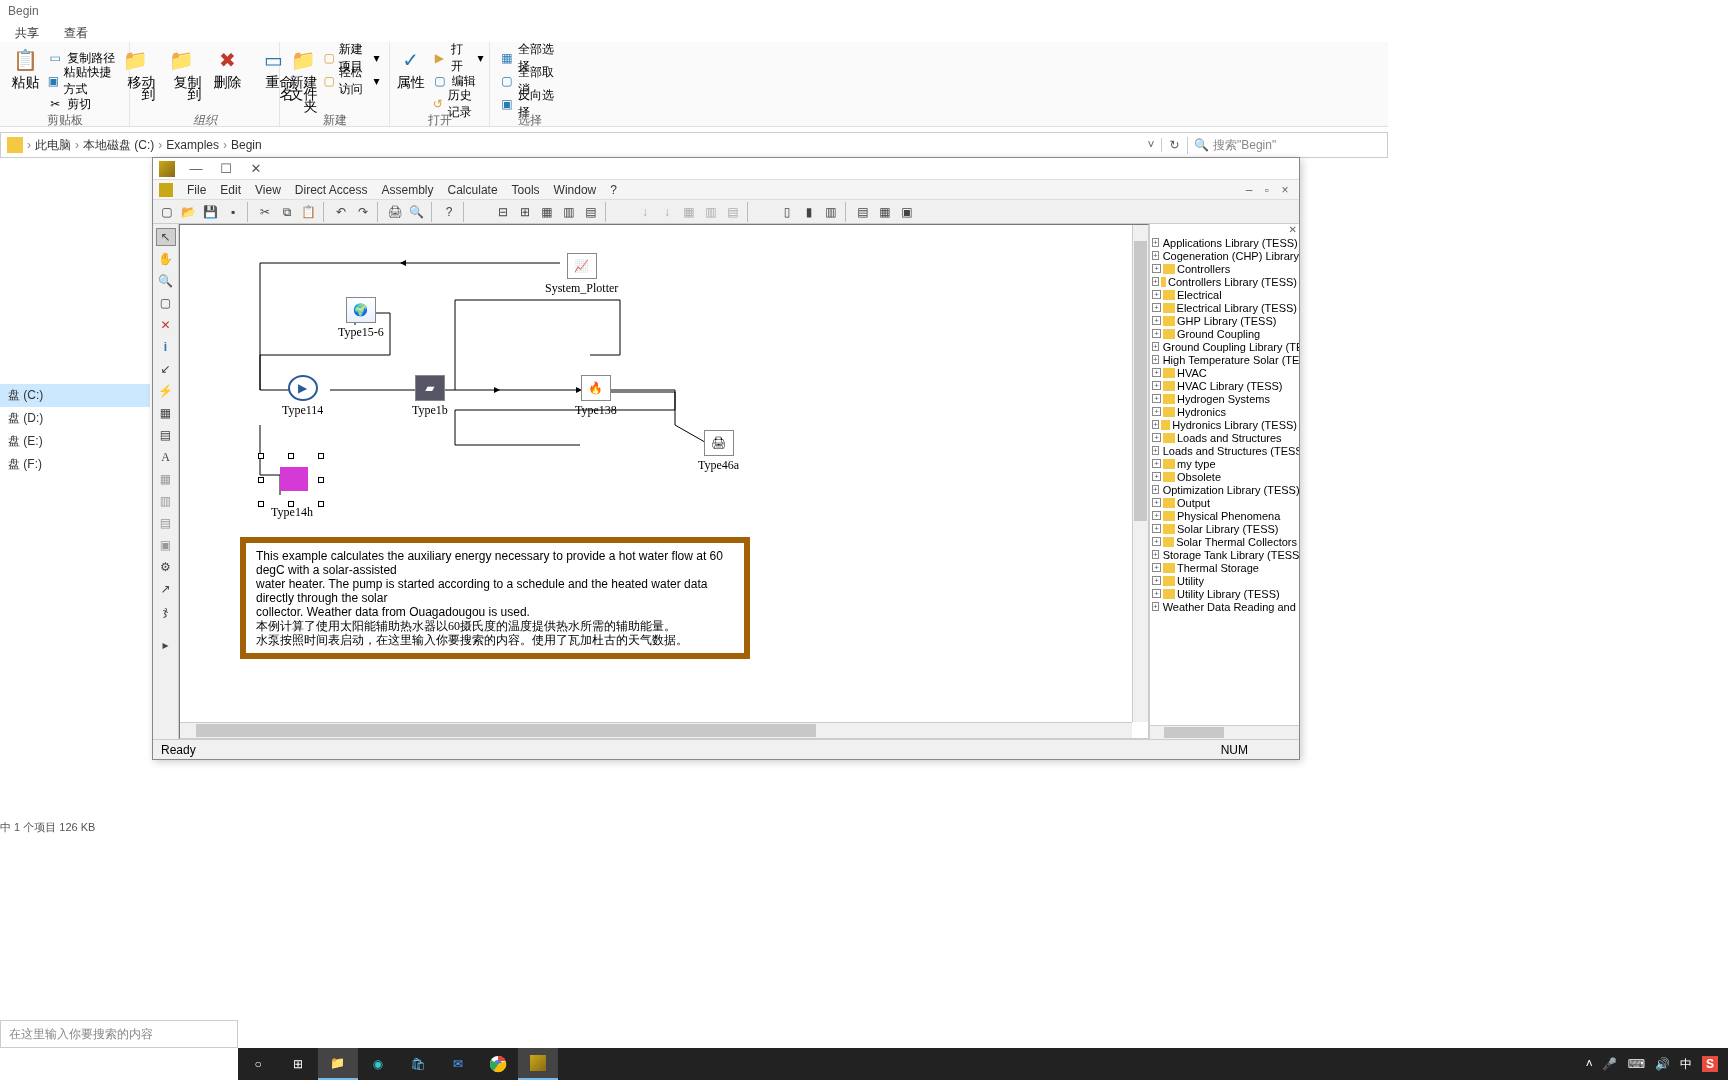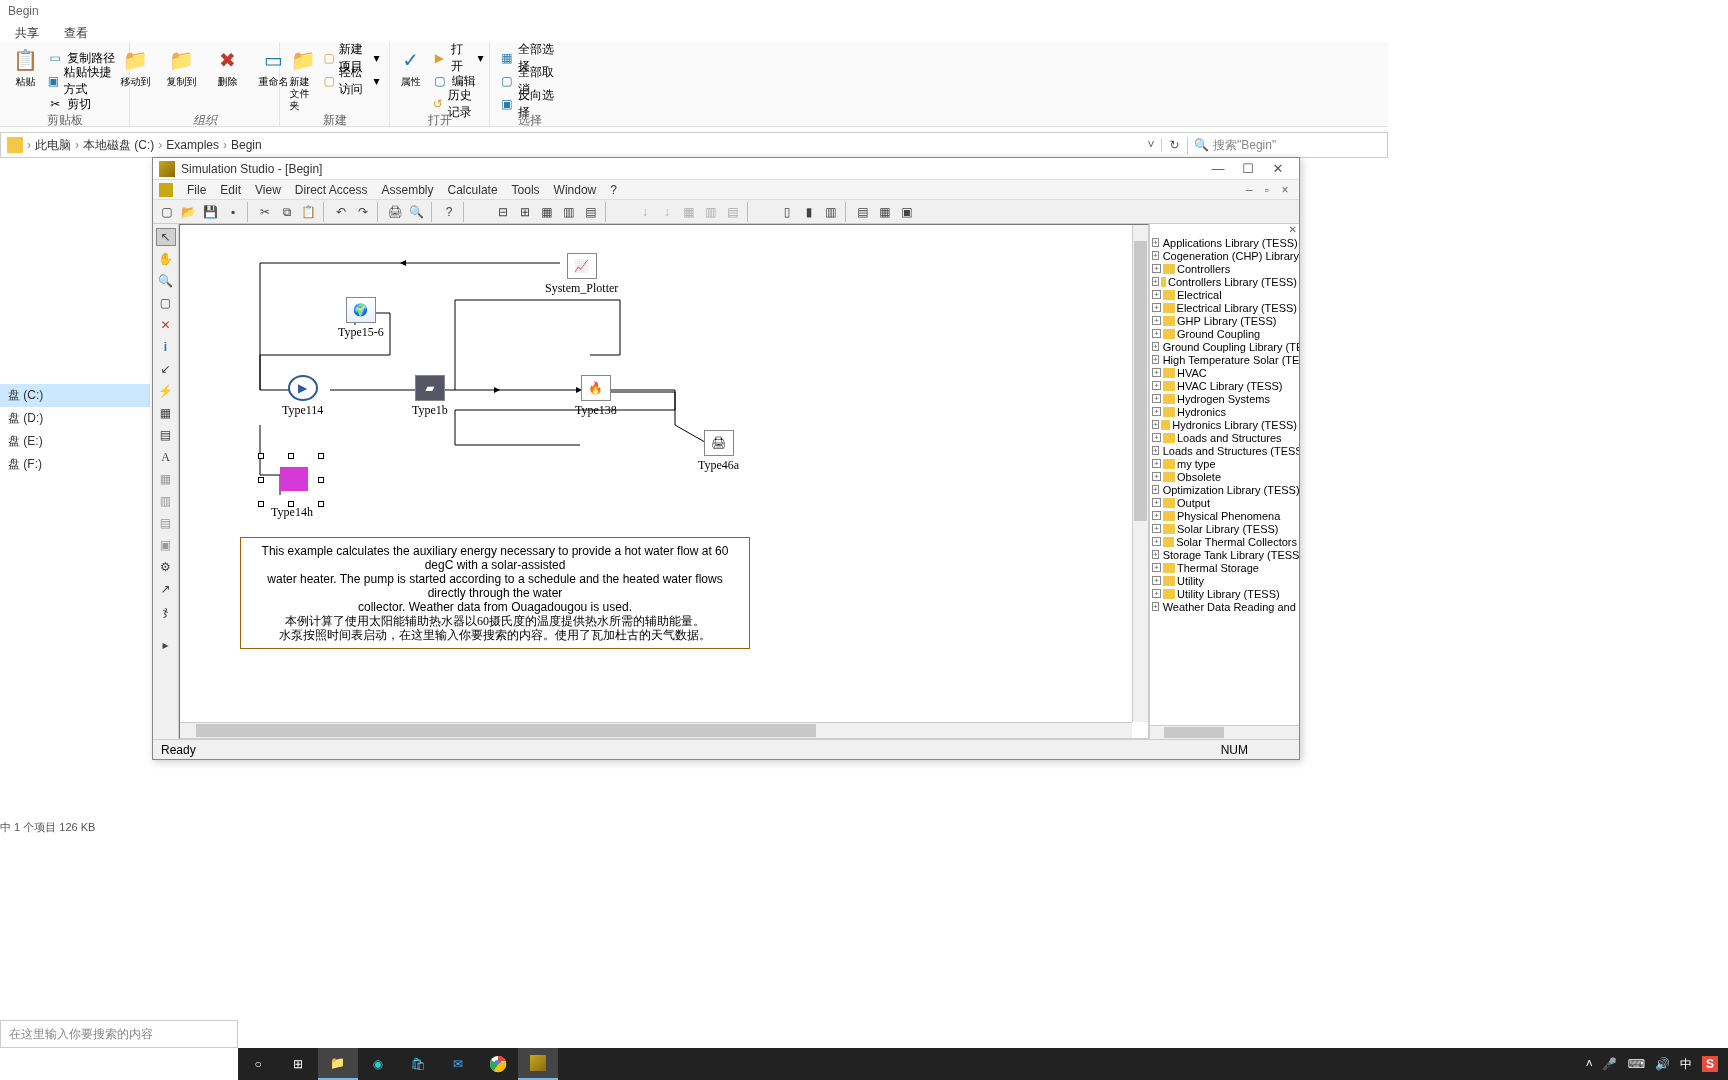--- a/index.html
+++ b/index.html
@@ -7,21 +7,21 @@
 
 
 .explorer-title{position:absolute;left:8px;top:4px;color:#666;}
 .explorer-tabs{position:absolute;left:15px;top:20px;display:flex;gap:25px;padding:5px 0;}
 .explorer-tabs span{color:#333;cursor:default;}
 
 .ribbon{position:absolute;left:0;top:42px;width:1388px;height:85px;border-bottom:1px solid #e0e0e0;background:#fafafa;display:flex;}
 .ribbon-group{display:flex;flex-direction:column;align-items:center;border-right:1px solid #e5e5e5;padding:4px 10px 2px 10px;position:relative;}
 .ribbon-big{display:flex;flex-direction:column;align-items:center;width:40px;gap:2px;}
 .ribbon-big .ico{width:28px;height:28px;display:flex;align-items:center;justify-content:center;font-size:20px;}
-.ribbon-big .lbl{font-size:10px;text-align:left;line-height:12px;}
+.ribbon-big .lbl{font-size:14px;text-align:right;line-height:12px;}
 .ribbon-small{display:flex;align-items:center;gap:4px;font-size:11px;height:20px;}
 .ribbon-small .ico{width:16px;height:16px;display:flex;align-items:center;justify-content:center;}
 .ribbon-col{display:flex;flex-direction:column;gap:3px;padding-top:2px;}
 .ribbon-row{display:flex;gap:6px;}
 
 .group-labels{position:absolute;top:112px;left:0;width:1388px;height:16px;display:flex;color:#666;font-size:11px;}
 .group-labels div{text-align:center;}
 
 .breadcrumb-bar{position:absolute;left:0;top:132px;width:1388px;height:26px;display:flex;align-items:center;border:1px solid #ccc;}
 .breadcrumb{flex:1;display:flex;align-items:center;padding:0 6px;gap:4px;}
@@ -79,21 +79,21 @@
 .tree-scroll .tthumb{position:absolute;top:1px;bottom:1px;left:14px;width:60px;background:#c8c8c8;}
 
 .sim-status{height:20px;background:#f0f0f0;border-top:1px solid #ccc;display:flex;align-items:center;padding:0 8px;}
 .sim-status .right{margin-left:auto;margin-right:43px;}
 
 
 .node{position:absolute;display:flex;flex-direction:column;align-items:center;}
 .node .nbox{width:30px;height:26px;border:1px solid #888;background:#fff;display:flex;align-items:center;justify-content:center;}
 .node .nlbl{font-family:"Times New Roman",serif;font-size:12px;margin-top:2px;text-align:center;}
 
-.desc-box{position:absolute;border:1px solid #a16207;padding:6px 10px;font-family:"Times New Roman",serif;font-size:12px;text-align:center;line-height:14px;}
+.desc-box{position:absolute;border:6px solid #a16207;padding:6px 10px;font-family:"Times New Roman",serif;font-size:12px;text-align:left;line-height:14px;}
 .desc-box .cn{font-family:"SimSun","Microsoft YaHei",serif;}
 
 
 .search-bar{position:absolute;left:0;bottom:32px;width:238px;height:28px;background:#fff;border:1px solid #ccc;display:flex;align-items:center;padding:0 8px;color:#888;}
 .taskbar{position:absolute;left:238px;right:0;bottom:0;height:32px;background:#222;display:flex;align-items:center;}
 .task-left{display:flex;align-items:center;height:100%;}
 .task-btn{width:40px;height:32px;display:flex;align-items:center;justify-content:center;color:#fff;}
 .task-btn.active{background:#444;border-bottom:2px solid #76b9ed;}
 .tray{margin-left:auto;display:flex;align-items:center;gap:10px;padding-right:10px;color:#fff;}
 
@@ -246,21 +246,20 @@
   <div>盘 (D:)</div>
   <div>盘 (E:)</div>
   <div>盘 (F:)</div>
 </div>
 
 <div class="status-bar-1">中 1 个项目   126 KB</div>
 
 <div class="sim-window">
   <div class="sim-title">
     <div class="ico"></div>
-    <div class="txt">Simulation Studio - [Begin]</div>
     <div class="winbtn">—</div>
     <div class="winbtn">☐</div>
     <div class="winbtn">✕</div>
   </div>
   <div class="sim-menu">
     <span style="width:14px;height:14px;background:#c9a818;"></span>
     <span>File</span>
     <span>Edit</span>
     <span>View</span>
     <span>Direct Access</span>
@@ -420,21 +419,21 @@
             <div style="position:absolute;left:58px;top:22px;width:6px;height:6px;border:1px solid #000;background:#fff;"></div>
             <div style="position:absolute;left:-2px;top:46px;width:6px;height:6px;border:1px solid #000;background:#fff;"></div>
             <div style="position:absolute;left:28px;top:46px;width:6px;height:6px;border:1px solid #000;background:#fff;"></div>
             <div style="position:absolute;left:58px;top:46px;width:6px;height:6px;border:1px solid #000;background:#fff;"></div>
           </div>
           <div class="nlbl" style="font-family:'Times New Roman',serif;text-align:center;">Type14h</div>
         </div>
 
         <div class="desc-box" style="left:60px;top:312px;width:510px;">
           <div>This example calculates the auxiliary energy necessary to provide a hot water flow at 60 degC with a solar-assisted</div>
-          <div>water heater.  The pump is started according to a schedule and the heated water flows directly through the water</div>
+          <div>water heater.  The pump is started according to a schedule and the heated water data directly through the solar</div>
           <div>collector.  Weather data from Ouagadougou is used.</div>
           <div class="cn">本例计算了使用太阳能辅助热水器以60摄氏度的温度提供热水所需的辅助能量。</div>
           <div class="cn">水泵按照时间表启动，在这里输入你要搜索的内容。使用了瓦加杜古的天气数据。</div>
         </div>
       </div>
       <div class="vscroll">
           <div class="thumb"></div>
         </div>
       <div class="hscroll">
           <div class="thumb"></div>

